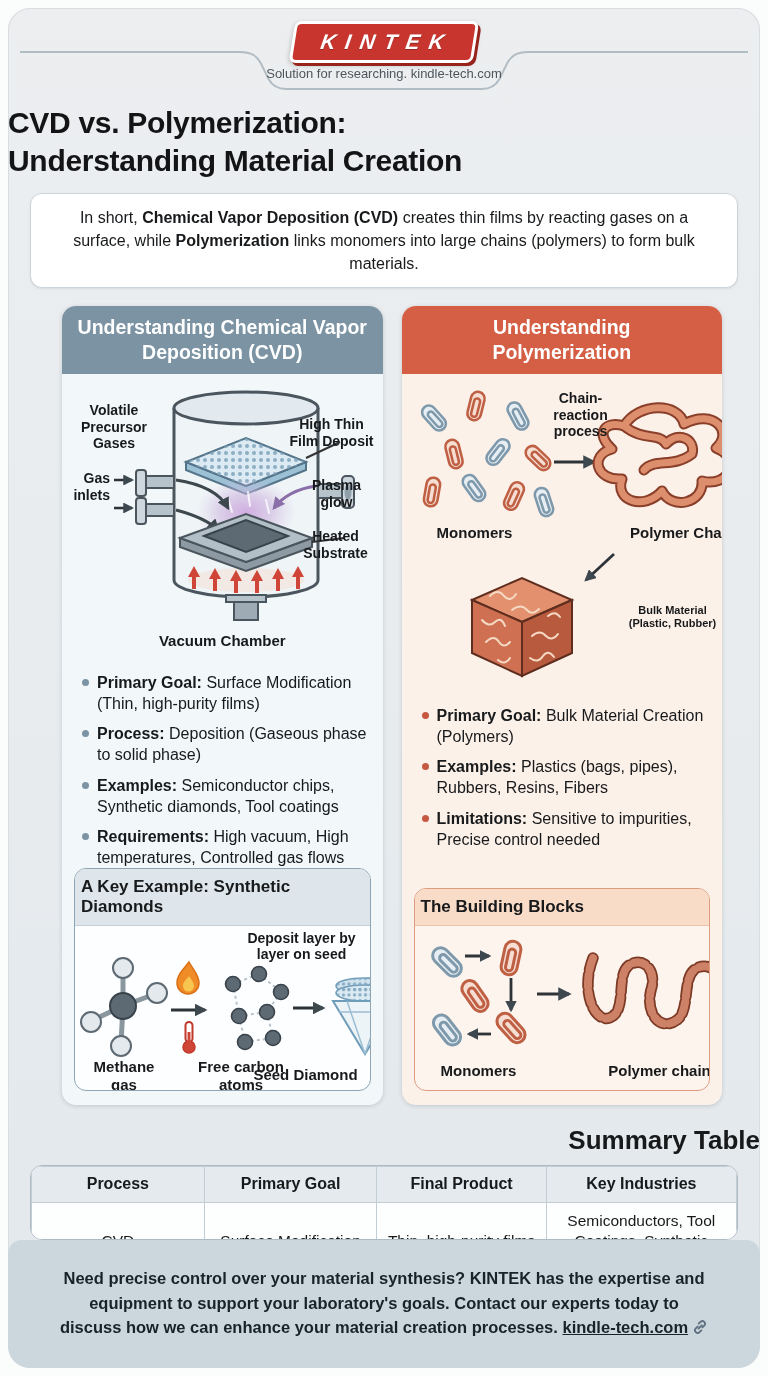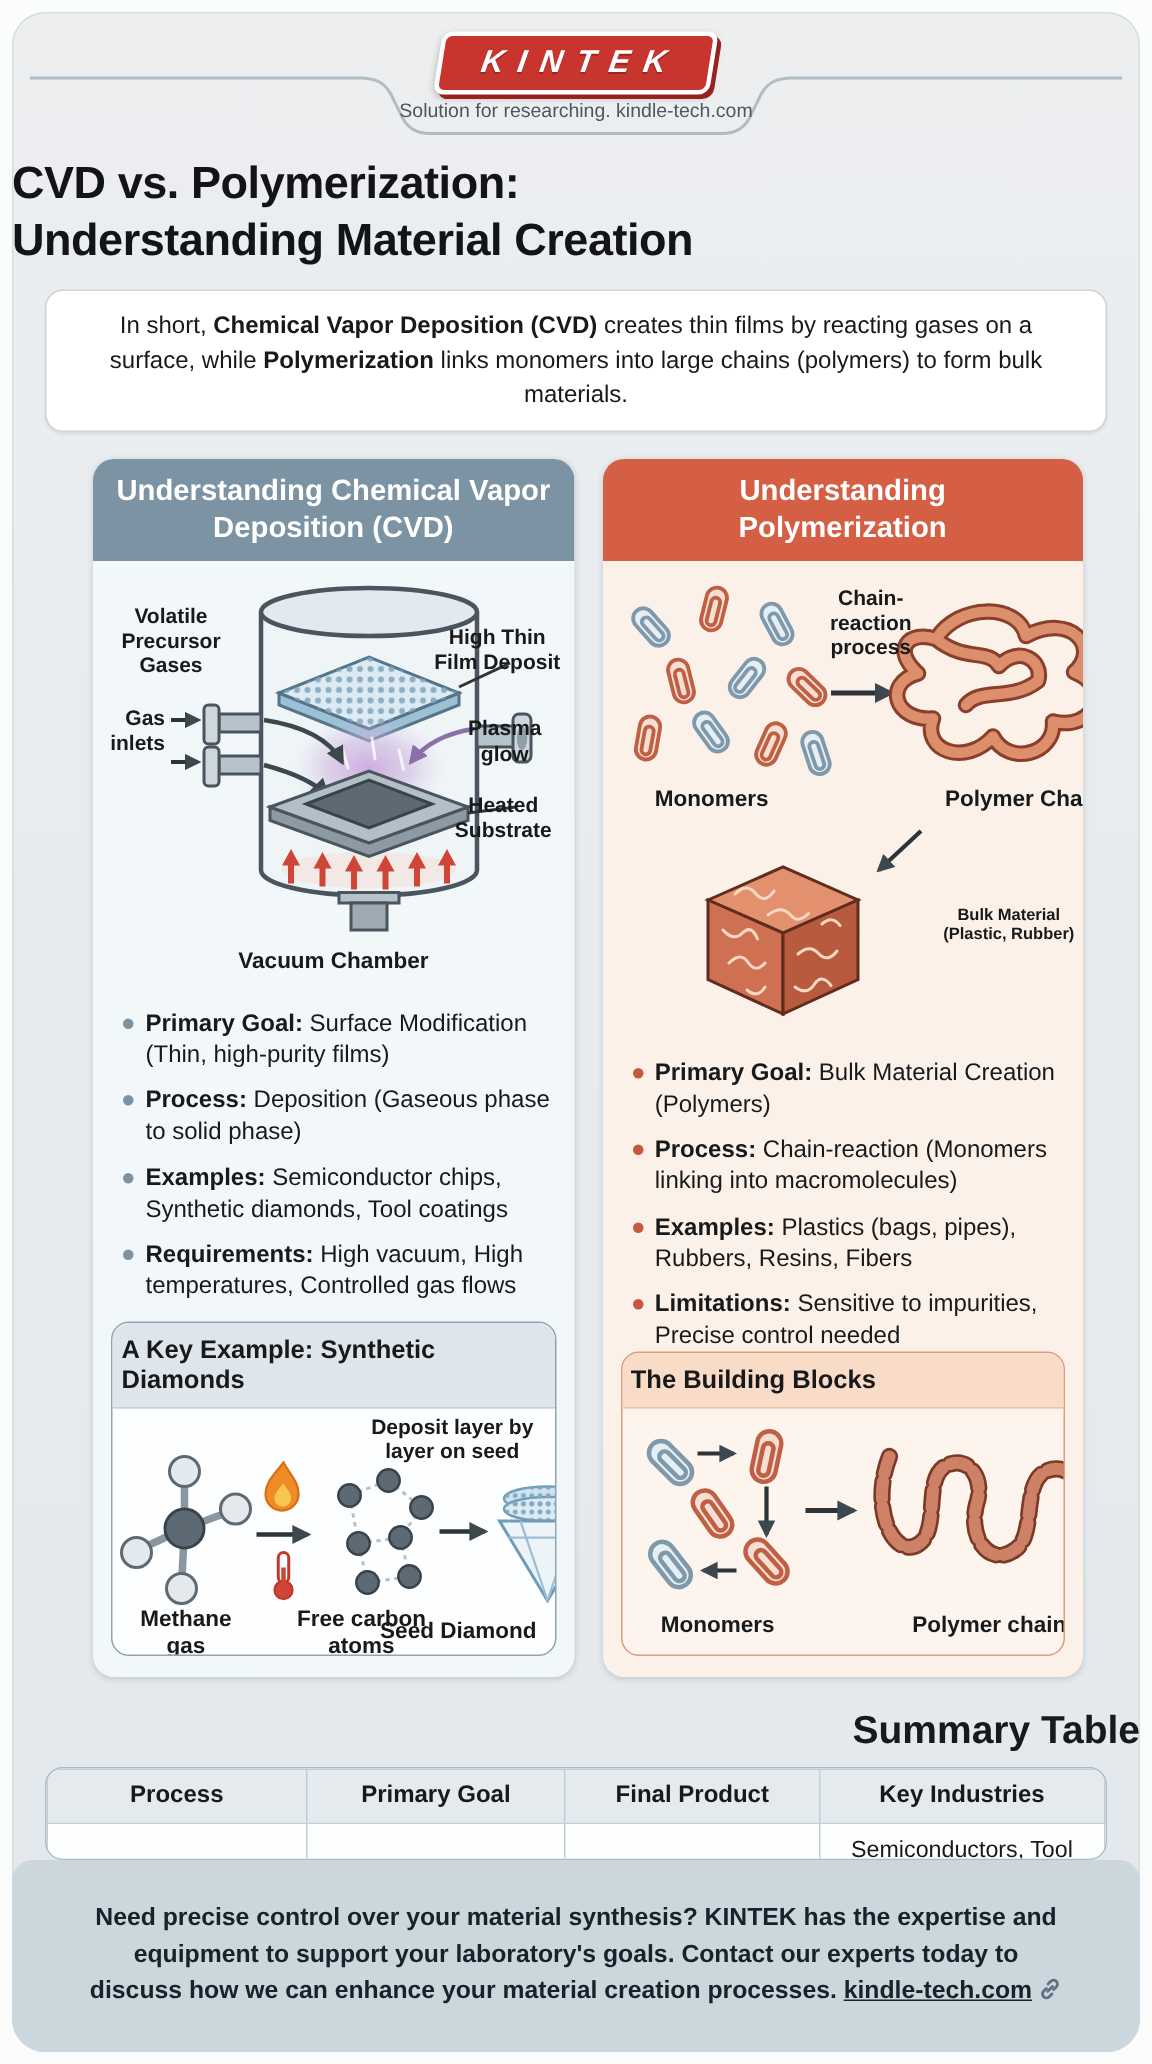--- a/index.html
+++ b/index.html
@@ -354,21 +354,20 @@
             <path d="M128,110 q8,6 13,-2 q5,-7 11,1"></path>
             <path d="M146,68 q7,-6 12,1"></path>
           </g>
         </svg>
         <div class="dlabel" style="left:196px; top:56px; width:150px; font-size:11px;">Bulk Material
 (Plastic, Rubber)</div>
       </div>
 
       <ul class="bullets">
         <li><b>Primary Goal:</b> <span>Bulk Material Creation (Polymers)</span></li>
-        <li><b>Process:</b> <span>Chain-reaction (Monomers linking into macromolecules)</span></li>
         <li><b>Examples:</b> <span>Plastics (bags, pipes), Rubbers, Resins, Fibers</span></li>
         <li><b>Limitations:</b> <span>Sensitive to impurities, Precise control needed</span></li>
       </ul>
 
       <div class="subbox">
         <div class="subbox-head">The Building Blocks</div>
         <div class="subbox-body">
           <svg style="position:absolute; left:2px; top:6px;" width="326" height="124" viewBox="0 0 326 124">
             <use href="#clipB" transform="translate(30,30) rotate(-45)"></use>
             <use href="#clipO" transform="translate(94,26) rotate(12)"></use>

